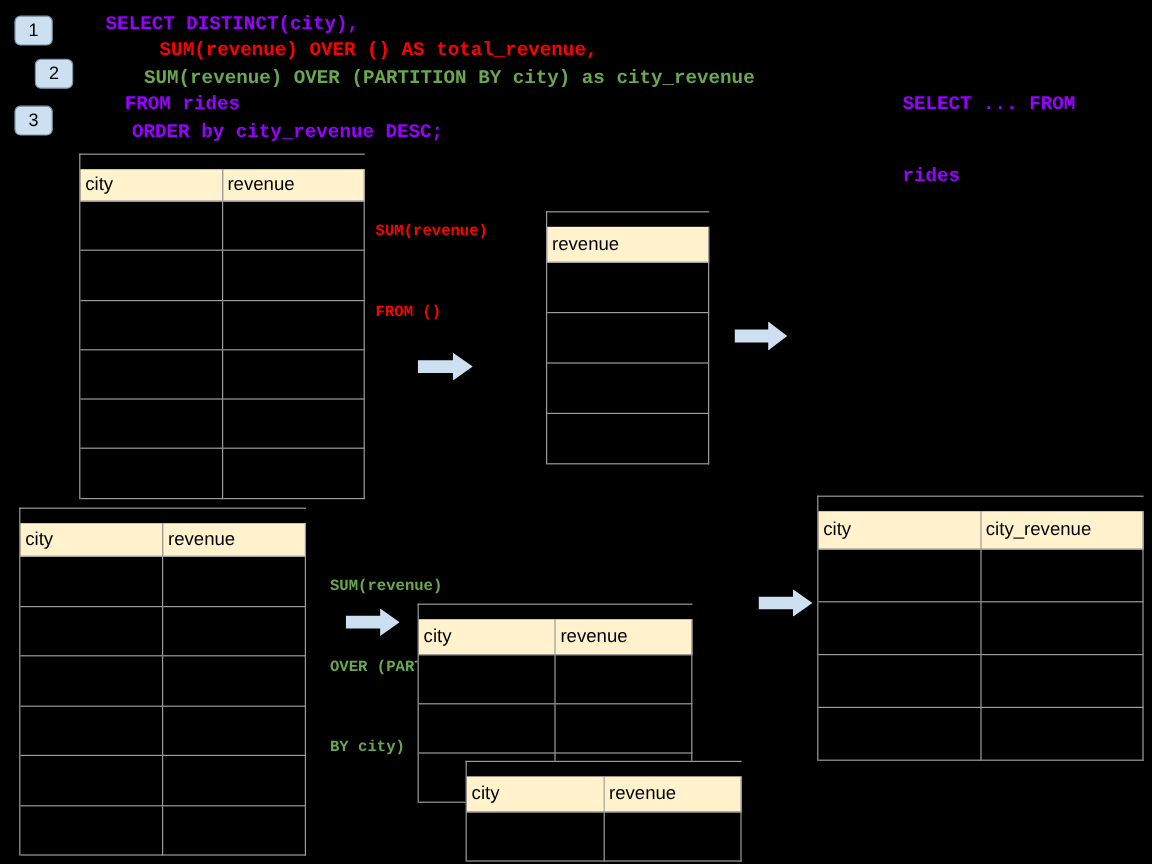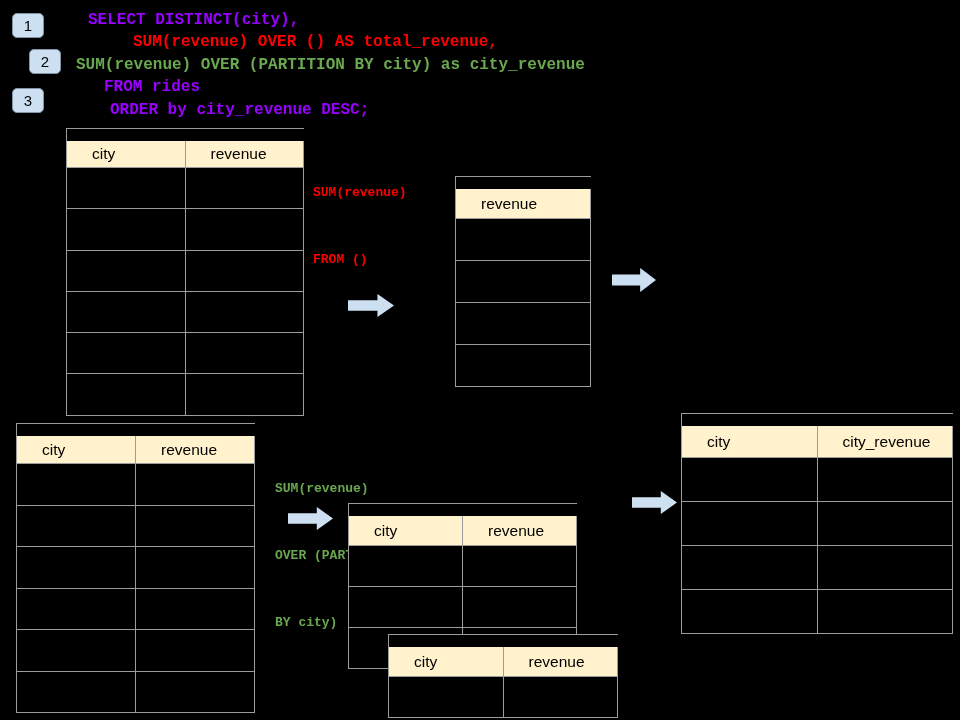--- a/index.html
+++ b/index.html
@@ -25,21 +25,21 @@
   
   .badge{position:absolute;width:30px;height:23px;background:var(--badge-bg);
     border:1px solid #8194a8;border-radius:5px;display:flex;align-items:center;
     justify-content:center;color:#000;font-size:15px;}
   
   .tbl{position:absolute;display:grid;background:var(--bg);
     border-top:1px solid var(--border);border-left:1px solid var(--border);}
   .tbl > div{border-right:1px solid var(--border);border-bottom:1px solid var(--border);
     box-sizing:border-box;}
   .th{background:var(--header-bg);color:#000;font-size:15.5px;display:flex;
-    align-items:center;padding-left:25px;margin-top:12px;}
+    align-items:center;padding-left:4px;margin-top:12px;}
   .td{background:transparent;}
   
   .arrow{position:absolute;background:var(--arrow-blue);
     clip-path:polygon(0 27%,64% 27%,64% 0,100% 50%,64% 100%,64% 73%,0 73%);}
 </style>
 </head>
 <body>
 
 <div id="canvas">
 
@@ -49,25 +49,29 @@
   <div class="badge" style="left:29px;top:49px">
     <span>2</span>
   </div>
   <div class="badge" style="left:12px;top:88px">
     <span>3</span>
   </div>
 
   <div class="sql">
     <div class="sql-line c-purple" style="padding-left:88px">SELECT DISTINCT(city),</div>
     <div class="sql-line c-red" style="padding-left:133px">SUM(revenue) OVER () AS total_revenue,</div>
-    <div class="sql-line c-green" style="padding-left:76px">SUM(revenue) OVER (PARTITION BY city) as city_revenue</div>
+    <div class="sql-line c-green" style="padding-left:120px">SUM(revenue) OVER (PARTITION BY city) as city_revenue</div>
     <div class="sql-line c-purple" style="padding-left:104px">FROM rides</div>
     <div class="sql-line c-purple" style="padding-left:110px">ORDER by city_revenue DESC;</div>
   </div>
 
+  <div class="side-snippet mono">
+    <div>SELECT ... FROM</div>
+    <div>rides</div>
+  </div>
 
   <div class="anno mono c-red" style="left:313px;top:137px">
     <div>SUM(revenue)</div>
     <div>FROM ()</div>
   </div>
 
   <div class="anno mono c-green" style="left:275px;top:433px">
     <div>SUM(revenue)</div>
     <div>OVER (PARTITION</div>
     <div>BY city)</div>

